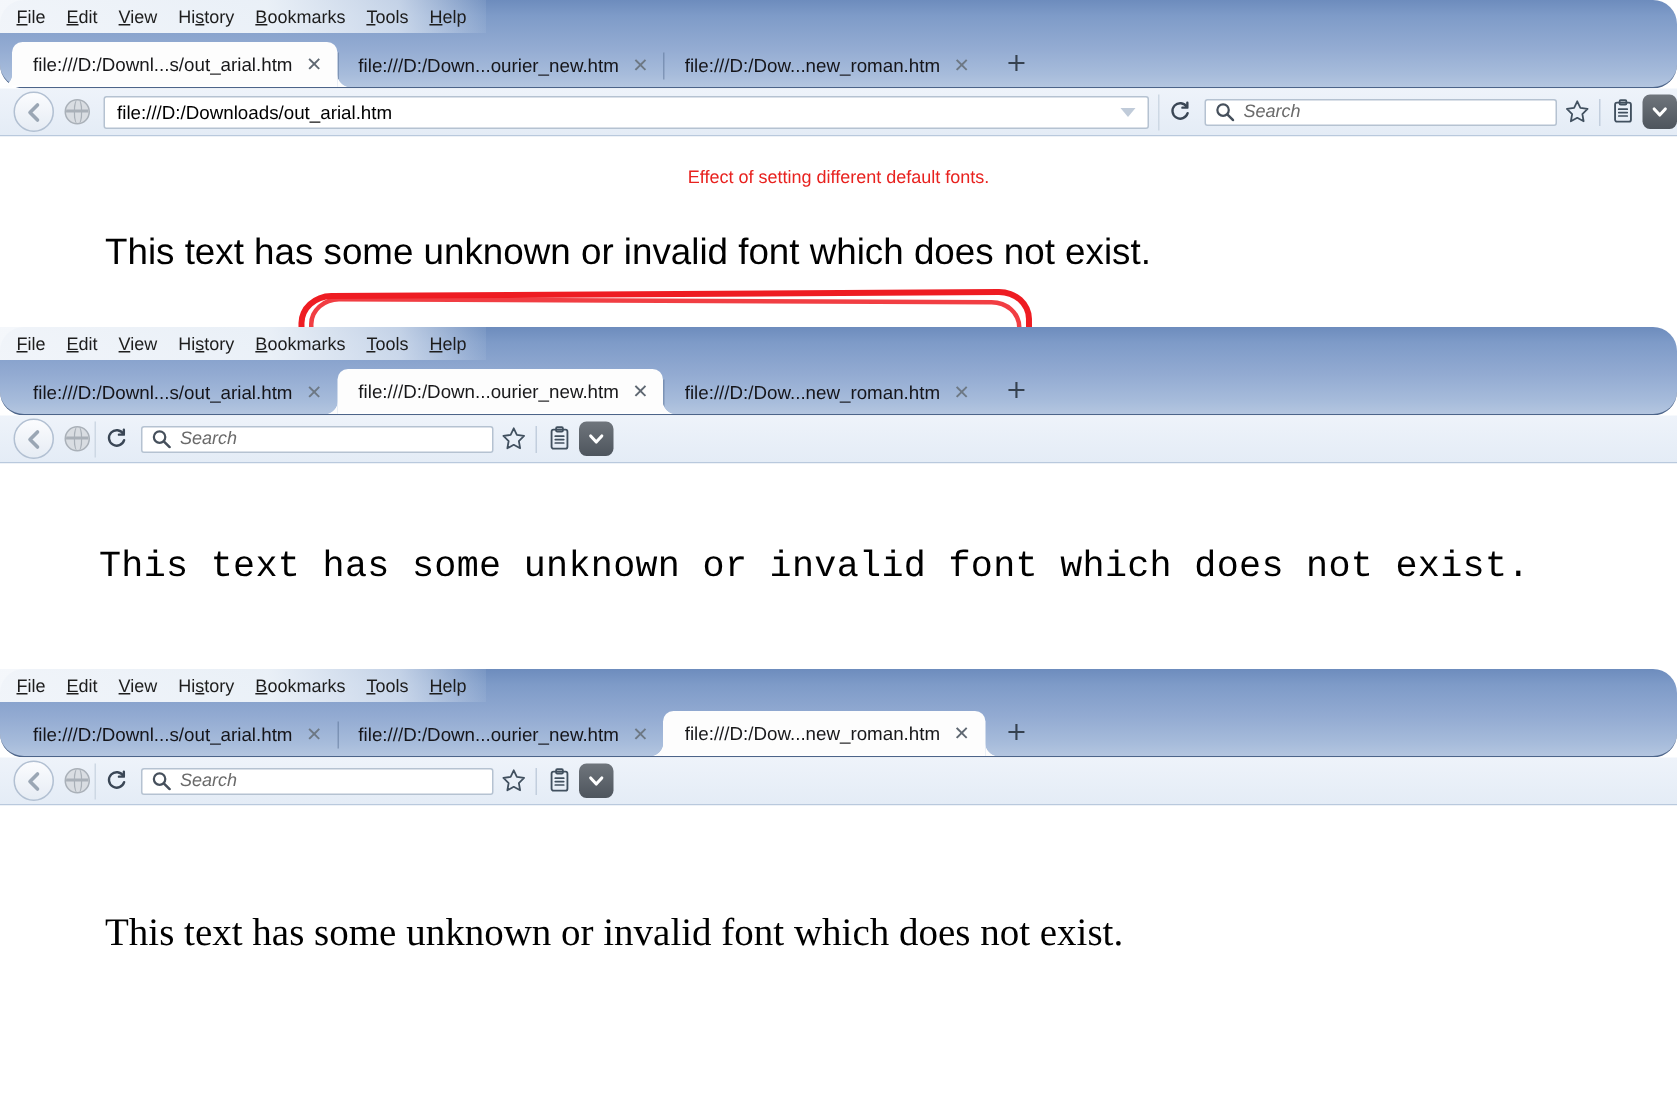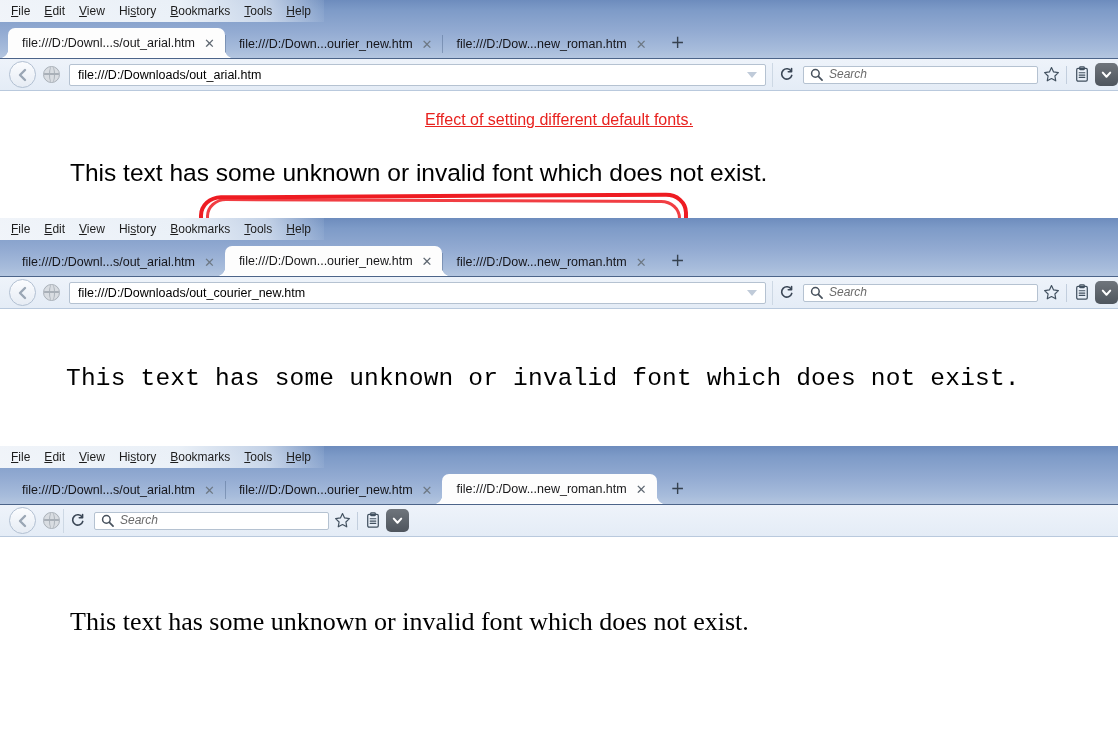--- a/index.html
+++ b/index.html
@@ -20,20 +20,21 @@
     width: 1118px;
     overflow: hidden;
   }
 
   
   .chrome-top {
     position: relative;
     height: 58px;
     background: linear-gradient(to bottom, #6d8cbd 0%, #7e9bc8 18%, #93abd2 55%, #a7bcdb 86%, #b4c6e0 100%);
     border-bottom: 1px solid #4c6489;
+    border-radius: 16px;
   }
 
   
   .menubar {
     position: absolute;
     left: 0;
     top: 0;
     height: 22px;
     display: flex;
     align-items: center;
@@ -286,26 +287,25 @@
     position: relative;
     overflow: hidden;
   }
   .heading-wrap {
     position: relative;
     text-align: center;
     padding-top: 14px;
   }
   .heading {
     display: inline-block;
-    font-size: 16px;
+    font-size: 12px;
     color: #e8221f;
     font-family: "Liberation Sans", sans-serif;
     padding: 6px 54px;
     position: relative;
-    text-decoration: underline;
   }
   .ellipse {
     position: absolute;
     left: 199px;
     top: 103px;
     width: 481px;
     height: 39px;
     border: 4px solid #ee1c22;
     border-radius: 22px / 20px;
     transform: rotate(-0.35deg);
@@ -467,24 +467,20 @@
 
   <div class="navbar">
     <div class="backbtn">
       <svg width="14" height="14" viewBox="0 0 14 14">
           <path d="M9 2 L4 7 L9 12" fill="none" stroke="#9aa6b4" stroke-width="2.4" stroke-linecap="round" stroke-linejoin="round"></path>
         </svg>
     </div>
     <div class="fwdbtn">
       <span class="globe-ico"></span>
     </div>
-    <div class="urlbar">
-      <span class="url-text">file:///D:/Downloads/out_courier_new.htm</span>
-      <span class="url-caret"></span>
-    </div>
     <div class="reloadbtn">
       <svg width="15" height="15" viewBox="0 0 16 16">
           <path d="M13 4.5 A5.5 5.5 0 1 0 13.6 9" fill="none" stroke="#3a4655" stroke-width="1.7" stroke-linecap="round"></path>
           <path d="M13.4 1.6 L13.4 5.1 L9.9 5.1" fill="none" stroke="#3a4655" stroke-width="1.7" stroke-linecap="round" stroke-linejoin="round"></path>
         </svg>
     </div>
     <div class="searchbox">
       <svg width="13" height="13" viewBox="0 0 14 14">
           <circle cx="5.8" cy="5.8" r="4.1" fill="none" stroke="#46505c" stroke-width="1.6"></circle>
           <path d="M9 9 L13 13" stroke="#46505c" stroke-width="1.8" stroke-linecap="round"></path>

